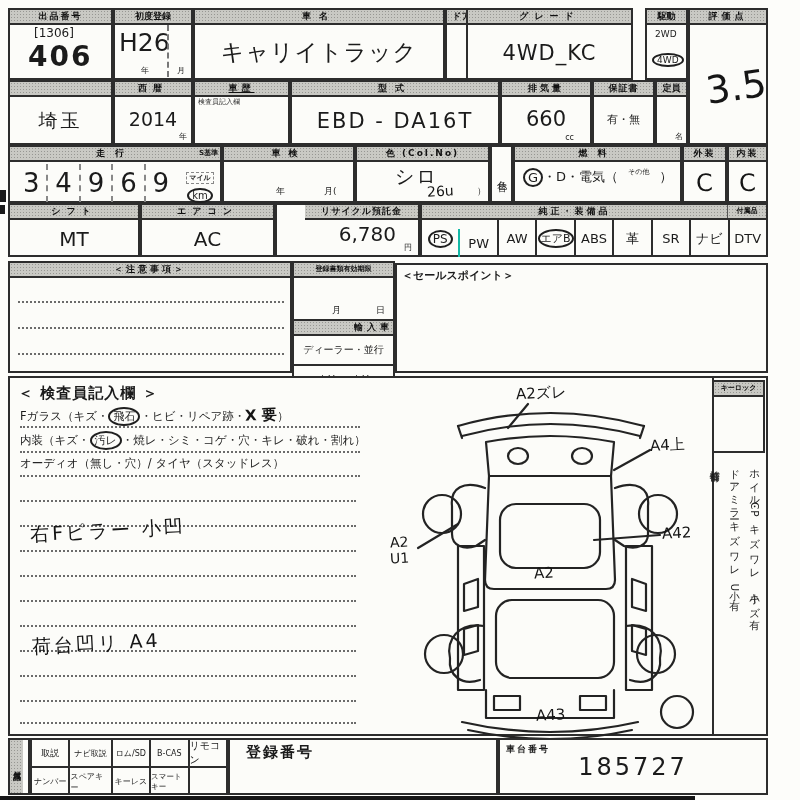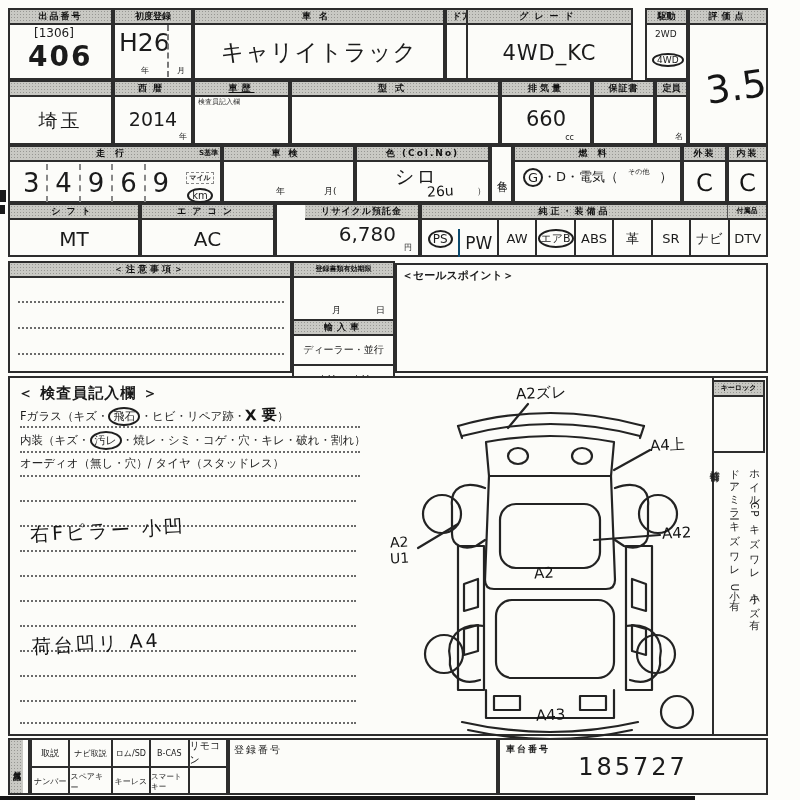--- a/index.html
+++ b/index.html
@@ -81,30 +81,32 @@
   <div class="abs" style="right:4px;bottom:1px;font-size:8px;">年</div>
 </div>
 
 <div class="cell" style="left:193px;top:80px;width:97px;height:65px;">
   <div class="hdr" style="letter-spacing:4px;text-decoration:underline;">車歴</div>
   <div class="abs" style="left:3px;top:15px;font-size:7px;color:#333;">検査員記入欄</div>
 </div>
 
 <div class="cell" style="left:290px;top:80px;width:210px;height:65px;">
   <div class="hdr" style="letter-spacing:8px;">型式</div>
+  <div class="ctr" style="height:48px;font-size:21px;letter-spacing:2px;">EBD - DA16T</div>
 </div>
 
 <div class="cell" style="left:500px;top:80px;width:92px;height:65px;">
   <div class="hdr" style="letter-spacing:3px;">排気量</div>
   <div class="ctr" style="height:44px;font-size:21px;">660</div>
   <div class="abs" style="right:16px;bottom:1px;font-size:8px;">cc</div>
 </div>
 
 <div class="cell" style="left:592px;top:80px;width:63px;height:65px;">
   <div class="hdr" style="letter-spacing:1px;">保証書</div>
+  <div class="ctr" style="height:44px;font-size:11px;">有・無</div>
 </div>
 
 <div class="cell" style="left:655px;top:80px;width:33px;height:65px;">
   <div class="hdr" style="letter-spacing:0;">定員</div>
   <div class="abs" style="right:3px;bottom:1px;font-size:8px;">名</div>
 </div>
 
 <div class="cell" style="left:8px;top:145px;width:214px;height:58px;">
   <div class="hdr" style="letter-spacing:10px;">走行</div>
   <div class="abs" style="right:2px;top:1px;font-size:7px;font-weight:bold;letter-spacing:0;">S基準</div>
@@ -176,21 +178,21 @@
 
 <div class="cell" style="left:420px;top:203px;width:348px;height:54px;">
   <div class="hdr" style="display:flex;letter-spacing:3px;">
     <div style="flex:8;">純正・装備品</div>
     <div style="flex:1;border-left:1px solid #555;font-size:7px;letter-spacing:0;">付属品</div>
   </div>
   <div style="display:flex;height:37px;">
     <div class="ctr" style="flex:1;font-size:12px;">
         <span class="circ">PS</span>
       </div>
-    <div class="ctr" style="flex:1;font-size:17px;border-left:2px solid #0c4a6e;margin-top:9px;">PW</div>
+    <div class="ctr" style="flex:1;font-size:13px;border-left:2px solid #14b8a6;margin-top:9px;">PW</div>
     <div class="ctr" style="flex:1;font-size:13px;border-left:2px solid #2d2d2d;">AW</div>
     <div class="ctr" style="flex:1;font-size:11px;border-left:2px solid #2d2d2d;">
         <span class="circ" style="padding:0 1px;">エアB</span>
       </div>
     <div class="ctr" style="flex:1;font-size:13px;border-left:2px solid #2d2d2d;">ABS</div>
     <div class="ctr" style="flex:1;font-size:13px;border-left:2px solid #2d2d2d;">革</div>
     <div class="ctr" style="flex:1;font-size:13px;border-left:2px solid #2d2d2d;">SR</div>
     <div class="ctr" style="flex:1;font-size:13px;border-left:2px solid #2d2d2d;">ナビ</div>
     <div class="ctr" style="flex:1;font-size:13px;border-left:2px solid #2d2d2d;">DTV</div>
   </div>
@@ -202,21 +204,21 @@
   <div class="dotline" style="left:8px;top:64px;width:266px;"></div>
   <div class="dotline" style="left:8px;top:90px;width:266px;"></div>
 </div>
 
 <div class="cell" style="left:292px;top:261px;width:103px;height:129px;">
   <div class="hdr" style="font-size:7px;letter-spacing:0;">登録書類有効期限</div>
   <div style="height:41px;position:relative;border-bottom:2px solid #2d2d2d;">
     <span class="abs" style="left:38px;bottom:2px;font-size:9px;">月</span>
     <span class="abs" style="right:8px;bottom:2px;font-size:9px;">日</span>
   </div>
-  <div class="hdr" style="letter-spacing:4px;">輸入車</div>
+  <div class="hdr" style="letter-spacing:4px;text-align:right;">輸入車</div>
   <div class="ctr" style="height:28px;font-size:10px;border-bottom:2px solid #2d2d2d;">ディーラー・並行</div>
   <div class="ctr" style="height:28px;font-size:10px;">左H ・ 右H</div>
 </div>
 
 <div class="cell" style="left:395px;top:263px;width:373px;height:110px;">
   <div class="abs" style="left:5px;top:3px;font-size:11px;font-weight:bold;">＜セールスポイント＞</div>
 </div>
 
 <div class="cell" style="left:8px;top:376px;width:760px;height:360px;">
   <div class="abs" style="left:8px;top:6px;font-size:15px;font-weight:bold;letter-spacing:1px;">＜ 検査員記入欄 ＞</div>
@@ -333,21 +335,21 @@
   <div style="display:flex;height:27px;">
     <div class="ctr" style="flex:1;font-size:8px;">ナンバー</div>
     <div class="ctr" style="flex:1.1;font-size:8px;border-left:2px solid #2d2d2d;">スペアキー</div>
     <div class="ctr" style="flex:1;font-size:8px;border-left:2px solid #2d2d2d;">キーレス</div>
     <div class="ctr" style="flex:1;font-size:7.5px;border-left:2px solid #2d2d2d;">スマートキー</div>
     <div class="ctr" style="flex:1;border-left:2px solid #2d2d2d;"></div>
   </div>
 </div>
 
 <div class="cell" style="left:228px;top:738px;width:270px;height:57px;">
-  <div class="abs" style="left:4px;top:3px;font-size:10px;font-weight:normal;letter-spacing:2px;">登録番号</div>
+  <div class="abs" style="left:16px;top:3px;font-size:15px;font-weight:bold;letter-spacing:2px;">登録番号</div>
 </div>
 
 <div class="cell" style="left:498px;top:738px;width:270px;height:57px;">
   <div class="abs" style="left:6px;top:3px;font-size:9px;font-weight:bold;letter-spacing:2px;">車台番号</div>
   <div class="ctr" style="height:100%;font-size:24px;letter-spacing:3px;">185727</div>
 </div>
 
 <div class="abs" style="left:0;top:190px;width:6px;height:12px;background:#1a1a1a;"></div>
 <div class="abs" style="left:0;top:205px;width:5px;height:9px;background:#1a1a1a;"></div>
 <div class="abs" style="left:0;top:796px;width:695px;height:4px;background:#151515;"></div>

